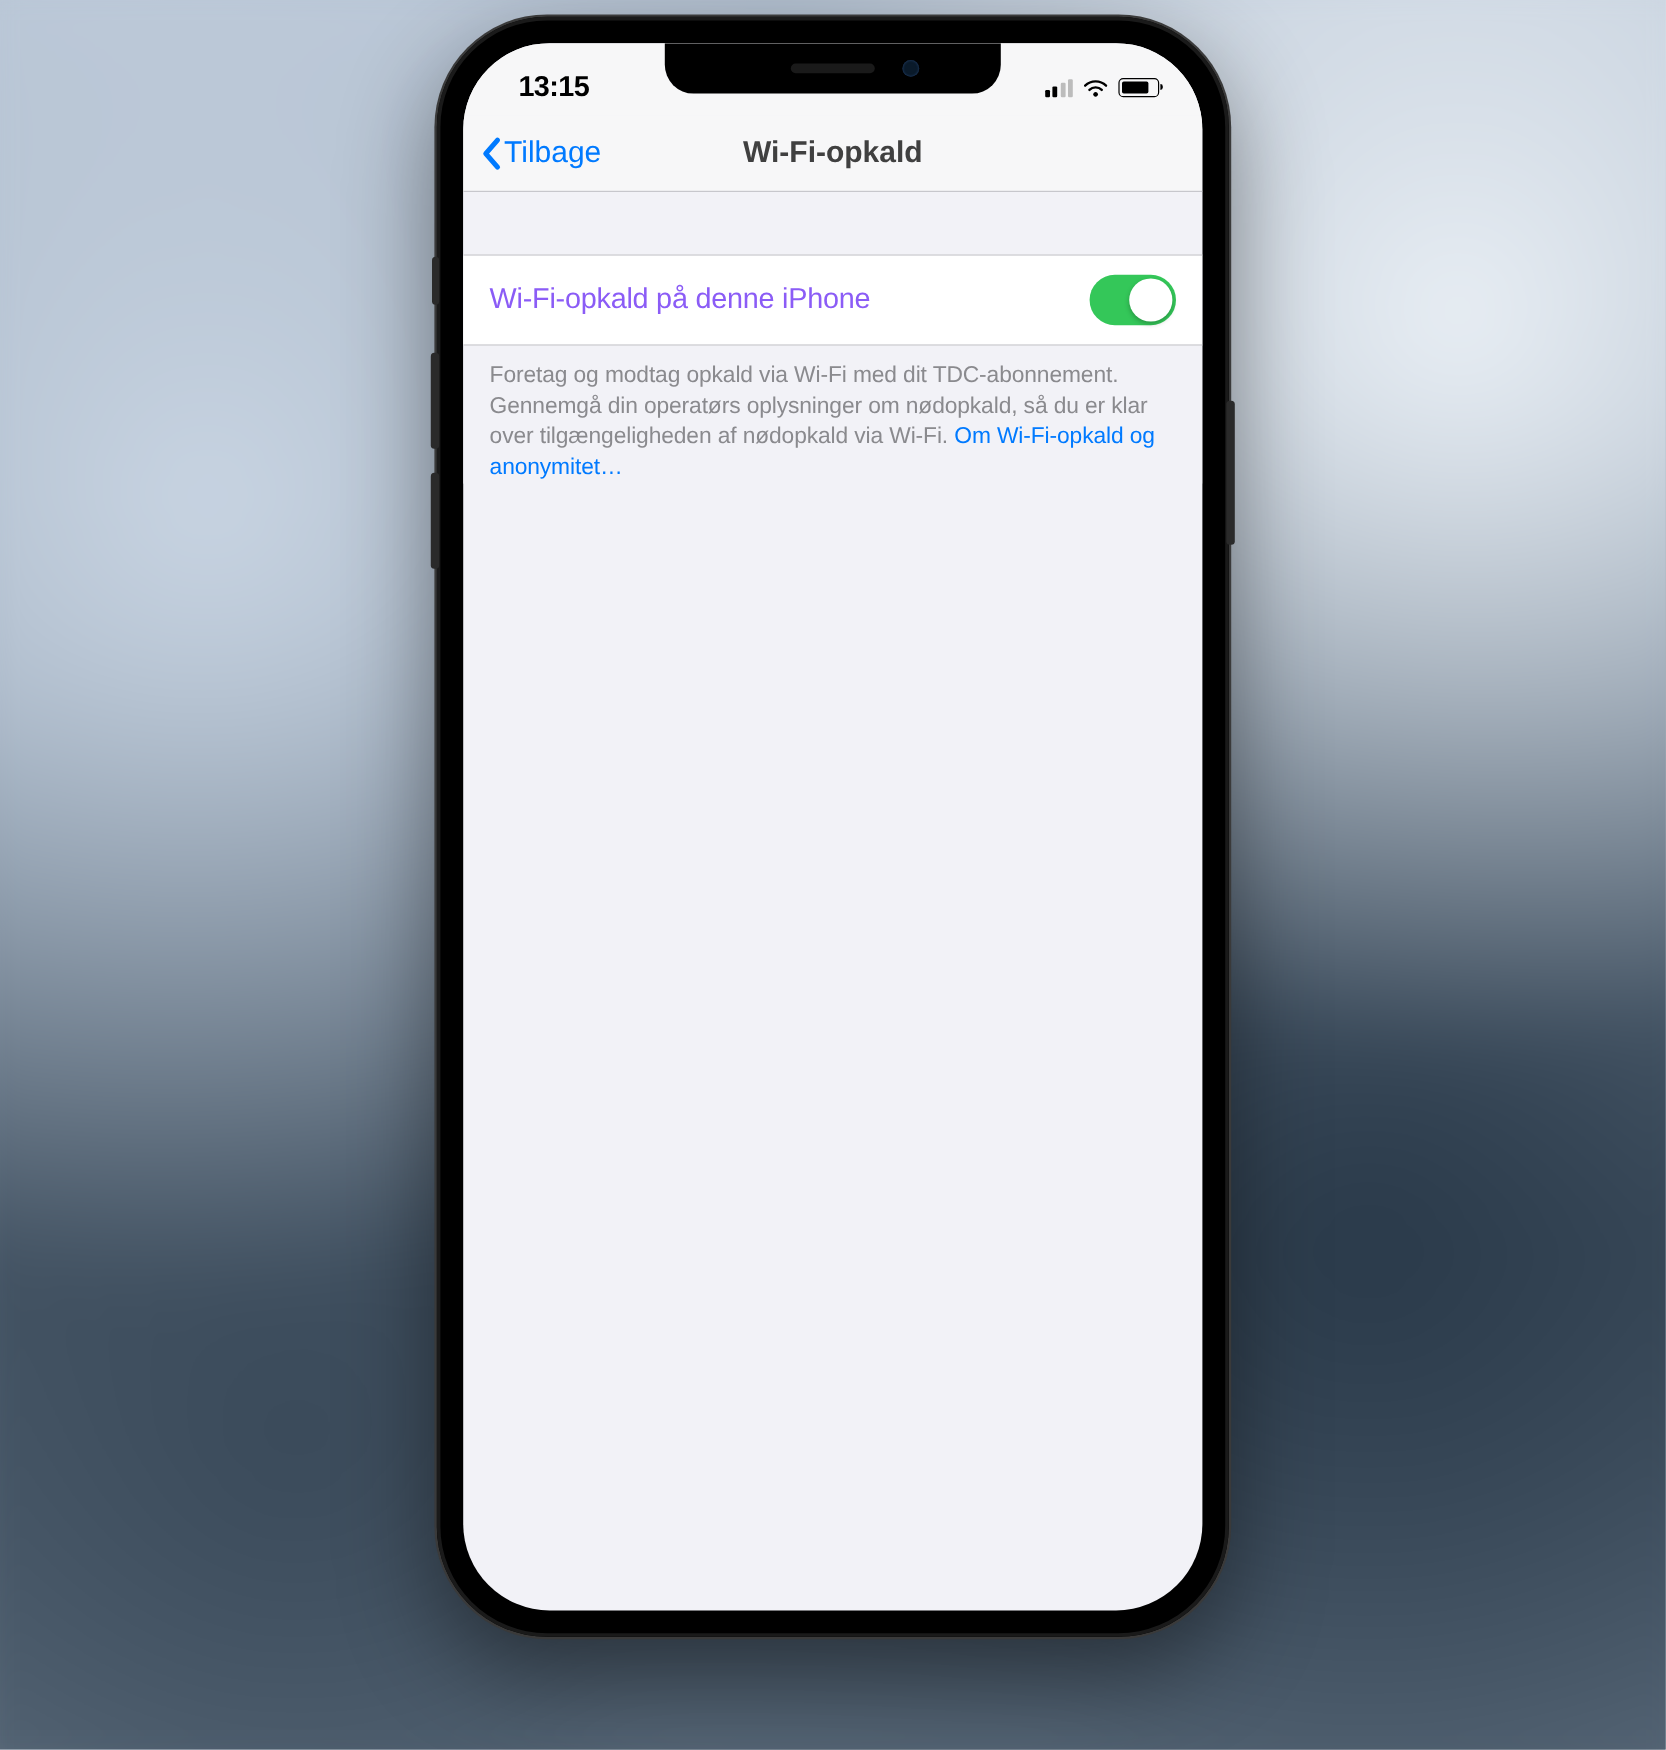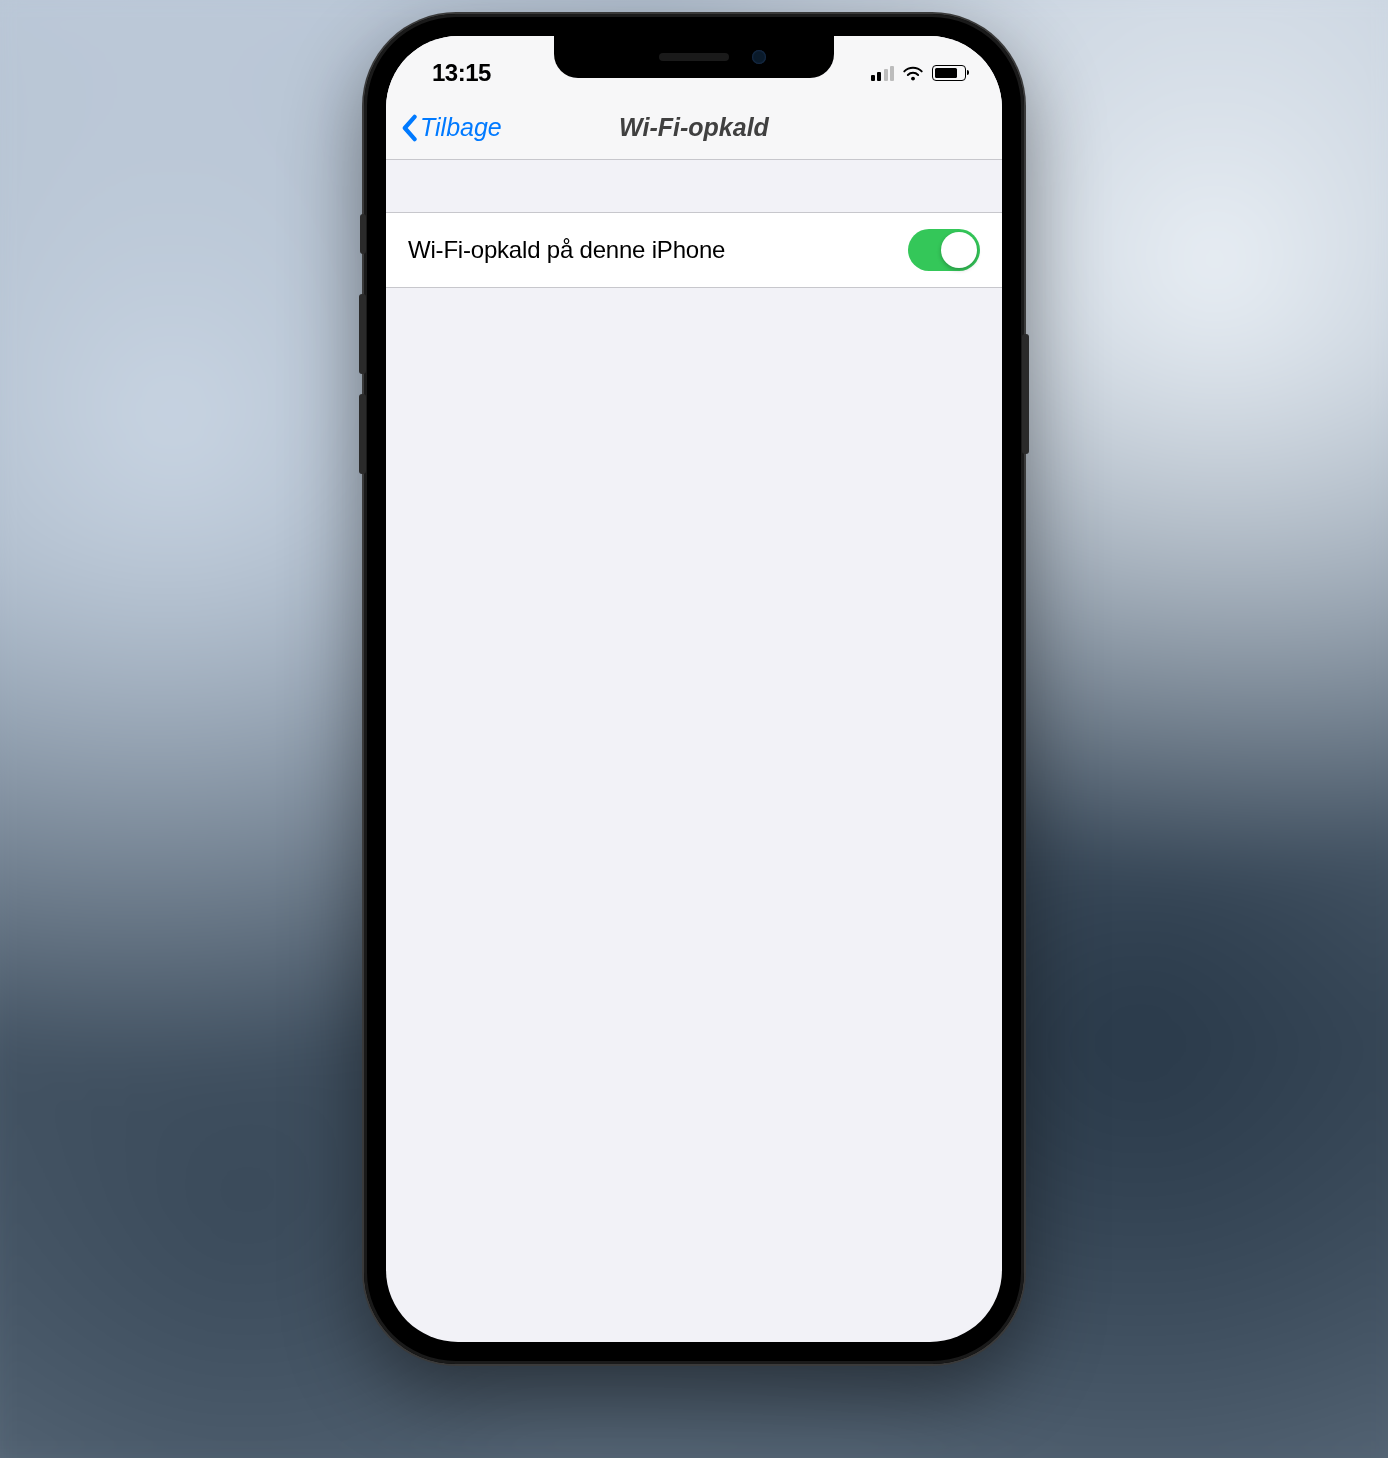--- a/index.html
+++ b/index.html
@@ -163,21 +163,20 @@
       border-radius: 1.5px;
     }
     .nav-bar {
       height: 64px;
       background: #f7f7f8;
       display: flex;
       align-items: center;
       position: relative;
       border-bottom: 0.5px solid #c7c7cc;
       padding: 0 14px;
-      font-style: italic;
     }
     .back-btn {
       display: flex;
       align-items: center;
       gap: 2px;
       color: #007aff;
       font-size: 25px;
       cursor: pointer;
       z-index: 2;
     }
@@ -205,21 +204,21 @@
       background: #fff;
       border-top: 0.5px solid #c7c7cc;
       border-bottom: 0.5px solid #c7c7cc;
       padding: 16px 22px;
       display: flex;
       align-items: center;
       justify-content: space-between;
     }
     .setting-label {
       font-size: 24px;
-      color: #000000;
+      color: #8b5cf6;
       letter-spacing: -0.2px;
     }
     .toggle {
       width: 72px;
       height: 42px;
       background: #34c759;
       border-radius: 21px;
       position: relative;
       cursor: pointer;
     }
@@ -296,17 +295,20 @@
       <div class="content">
         <div class="spacer"></div>
 
         <div class="setting-row">
           <div class="setting-label">Wi-Fi-opkald på denne iPhone</div>
           <div class="toggle">
             <div class="toggle-knob"></div>
           </div>
         </div>
 
+        <div class="footer-text">
+          <span>Foretag og modtag opkald via Wi-Fi med dit TDC-abonnement. Gennemgå din operatørs oplysninger om nødopkald, så du er klar over tilgængeligheden af nødopkald via Wi-Fi. </span><span class="footer-link">Om Wi-Fi-opkald og anonymitet…</span>
+        </div>
       </div>
 
     </div>
   </div>
 </div>
 
 </body></html>

